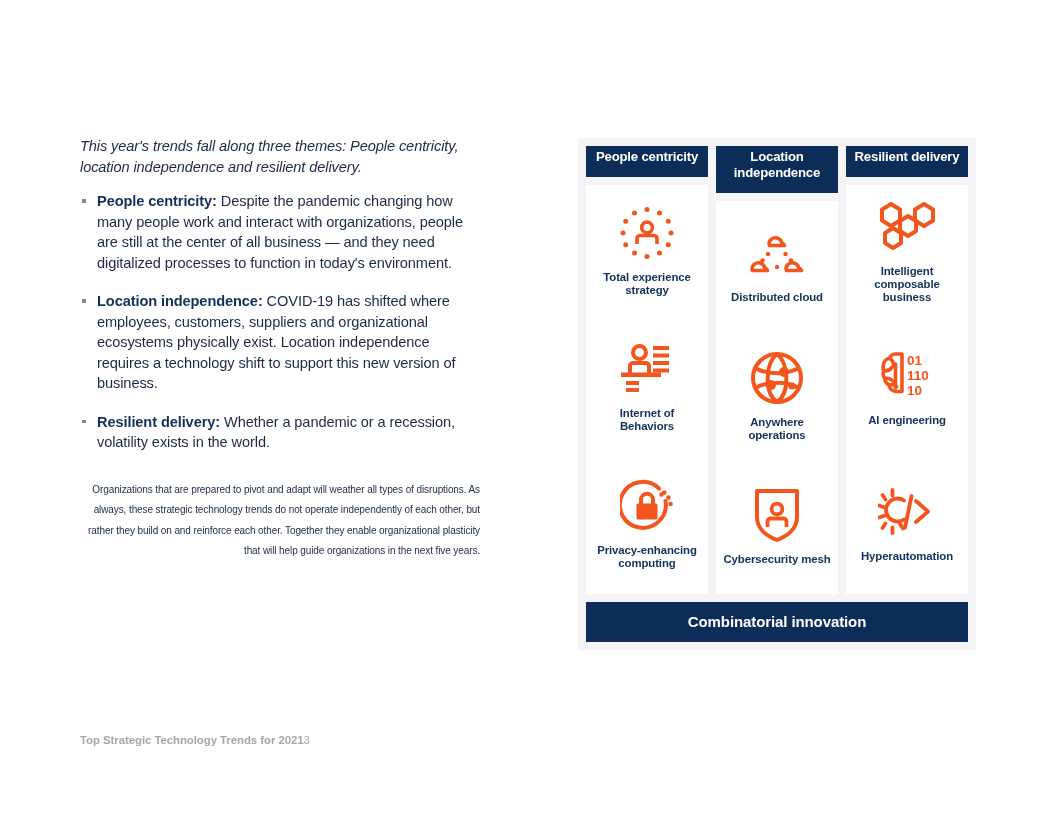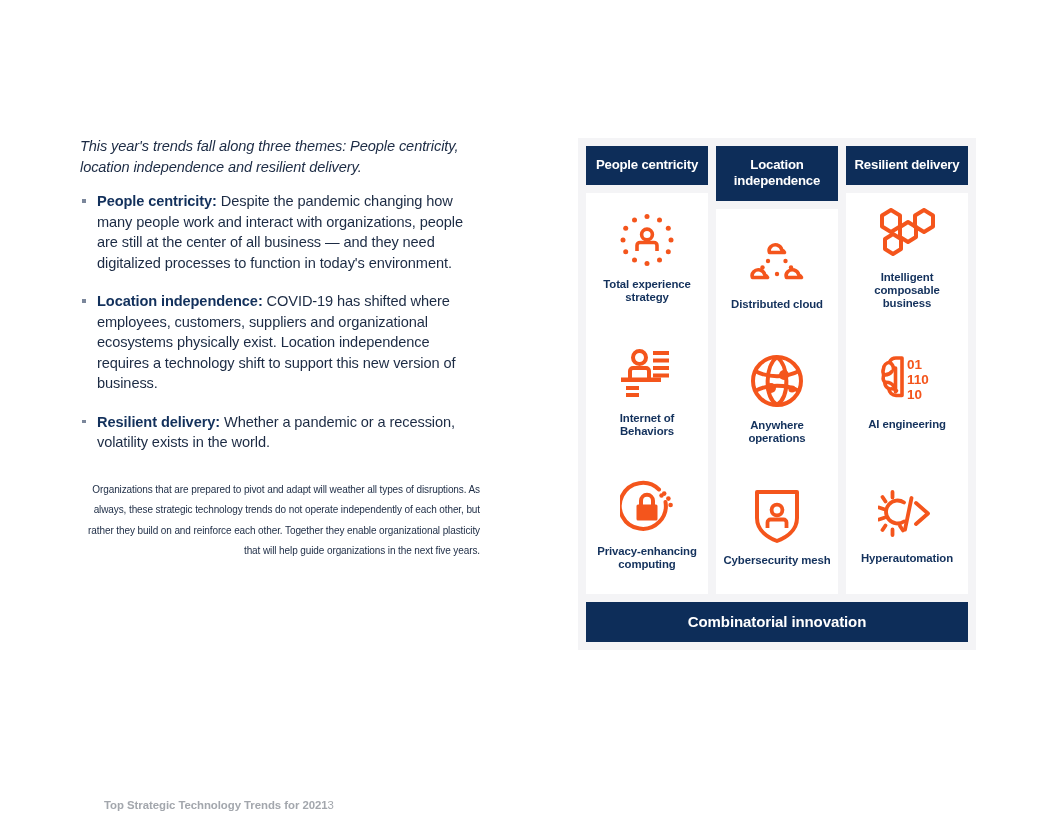--- a/index.html
+++ b/index.html
@@ -90,21 +90,21 @@
     display: flex;
     flex-direction: column;
   }
   .theme-header {
     background: #0d2d59;
     color: #ffffff;
     font-size: 13.2px;
     font-weight: bold;
     line-height: 16px;
     text-align: center;
-    padding: 11px 4px 12px 4px;
+    padding: 3px 4px 12px 4px;
     letter-spacing: -0.2px;
   }
   .theme-body {
     background: #ffffff;
     flex: 1 1 auto;
     display: flex;
     flex-direction: column;
     margin-top: 8px;
   }
   .trend-cell {
@@ -140,25 +140,24 @@
     padding: 11px 0 12px 0;
     margin-top: 8px;
     letter-spacing: -0.1px;
   }
 
   
   #page-footer {
     position: absolute;
     left: 80px;
     right: 80px;
-    top: 799px;
+    top: 734px;
     display: flex;
     justify-content: flex-start;
     align-items: center;
-    margin-left: 24px;
   }
   #footer-title {
     font-size: 11.4px;
     font-weight: bold;
     color: #a3a7ad;
     letter-spacing: -0.05px;
   }
   #footer-page-number {
     font-size: 11.4px;
     color: #a3a7ad;

